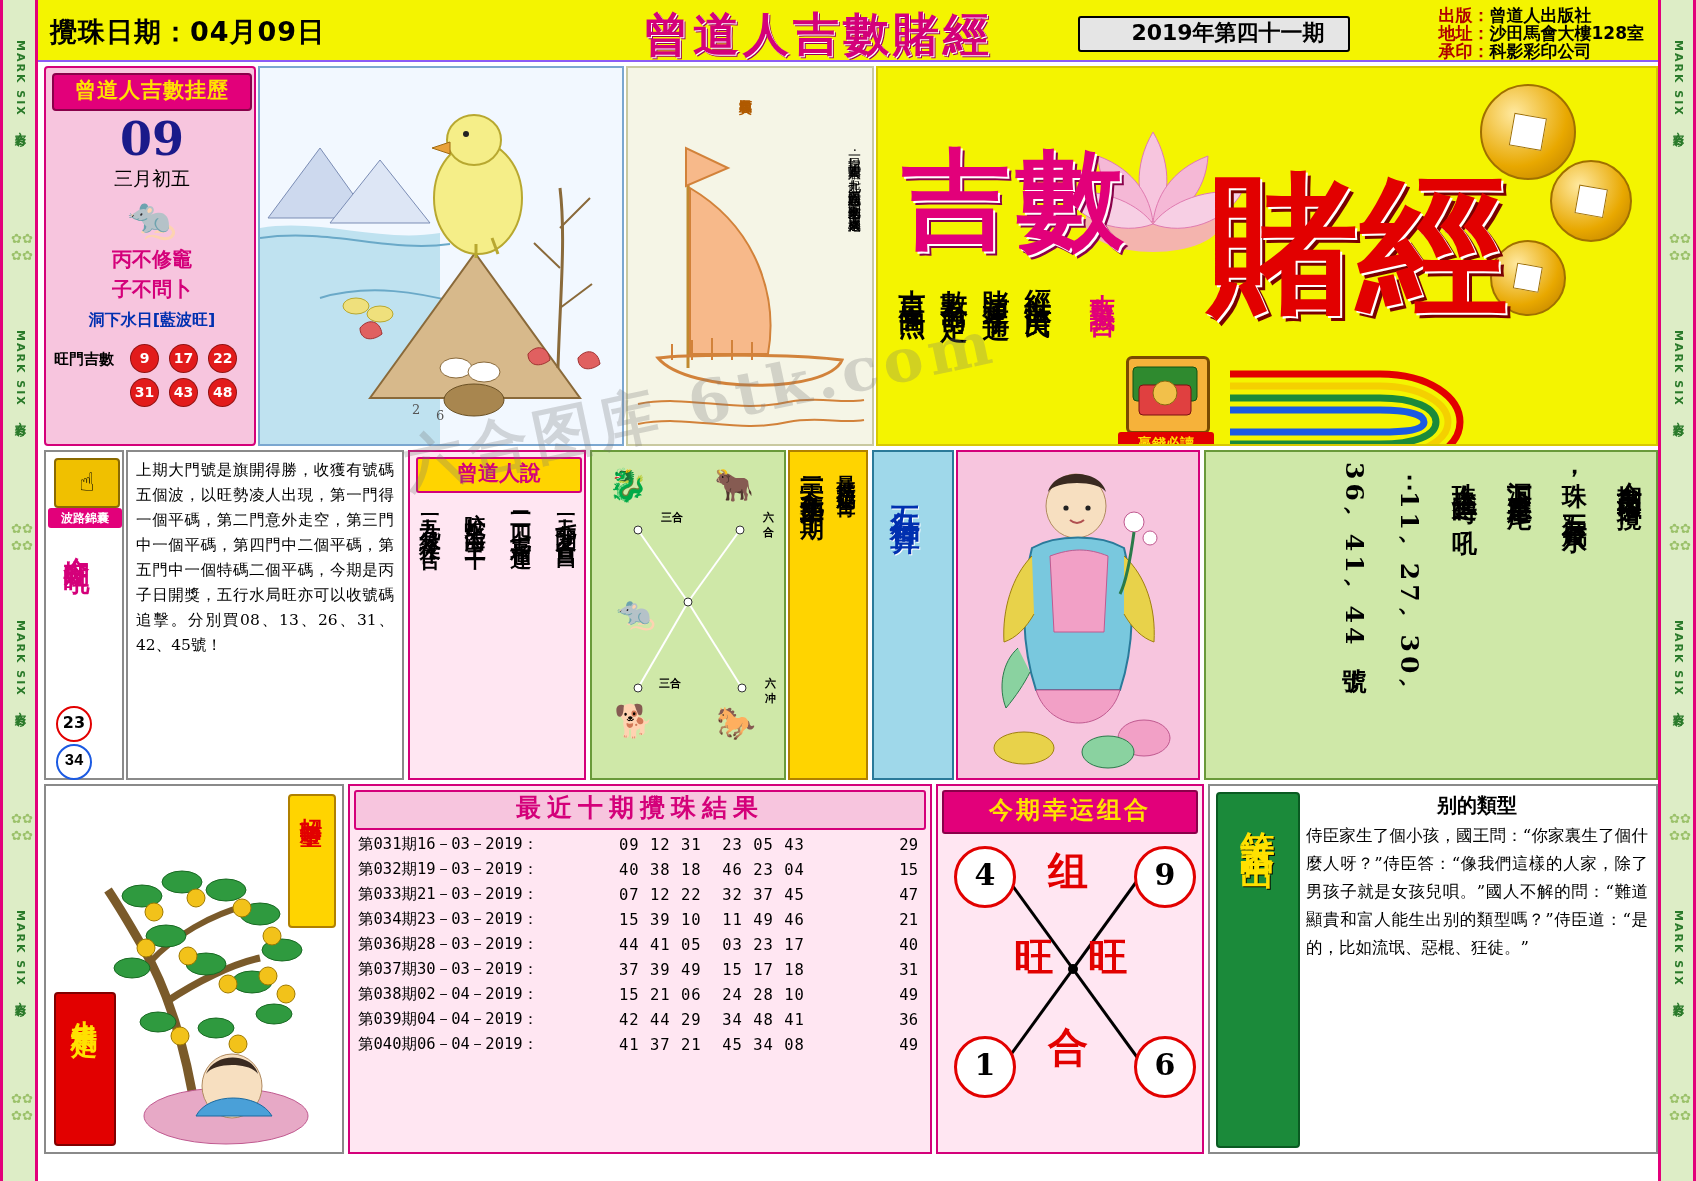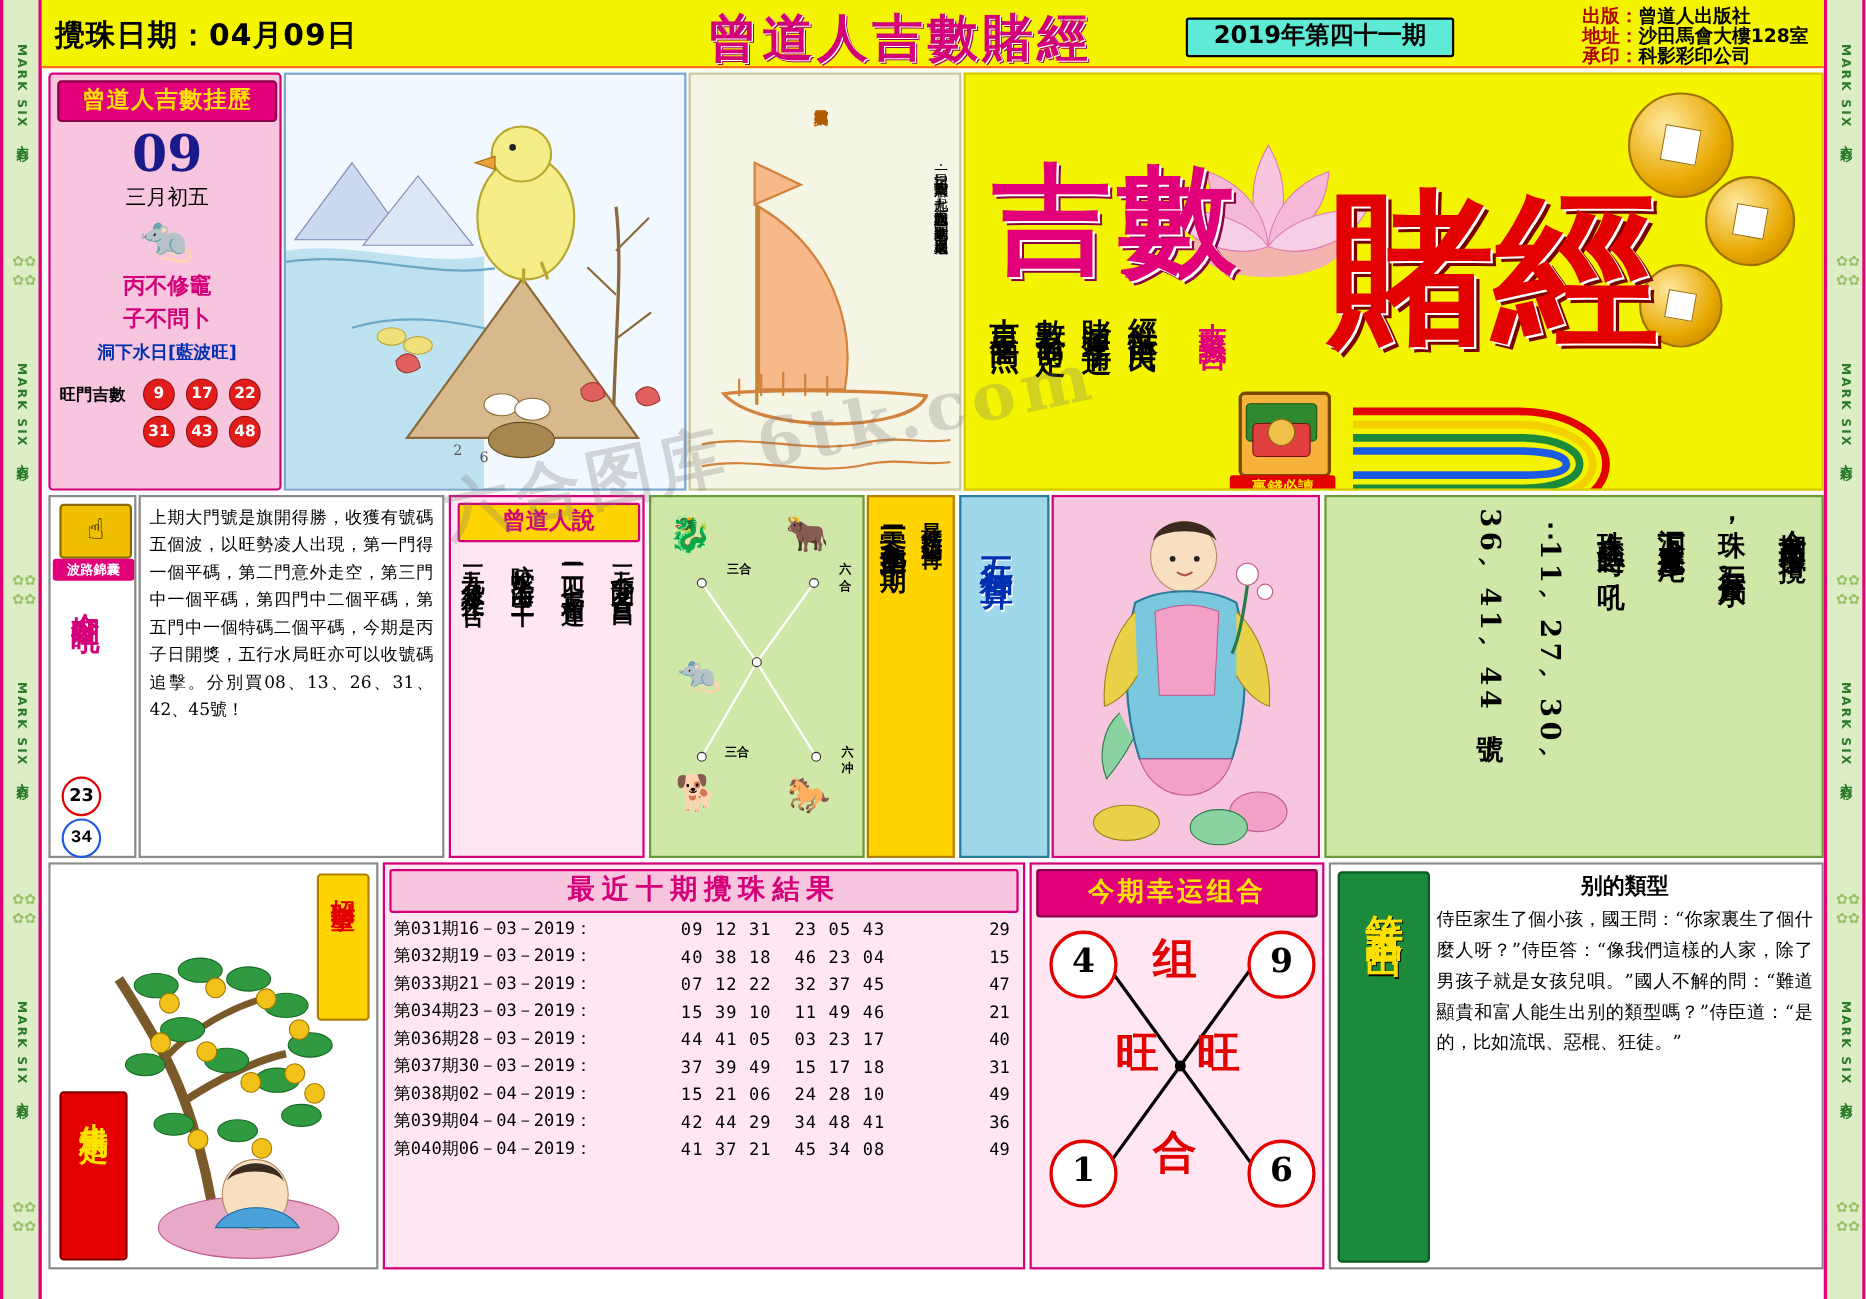--- a/index.html
+++ b/index.html
@@ -32,38 +32,38 @@
   .side .vtext.t4{top:910px;}
   .side .deco{
     position:absolute;left:4px;width:30px;height:34px;
     color:#9bc16a;font-size:13px;text-align:center;line-height:17px;
   }
 
   
   .topbar{
     position:absolute;left:38px;top:0;width:1620px;height:62px;
     background:#f4f400;
-    border-bottom:2px solid #f97316;
+    border-bottom:2px solid #8b5cf6;
     box-sizing:border-box;
   }
   .draw-date{
     position:absolute;left:12px;top:14px;
     font-family:"DejaVu Sans","Liberation Sans",sans-serif;
     font-size:27px;font-weight:bold;color:#000;letter-spacing:1px;
   }
   .main-title{
     position:absolute;left:520px;top:4px;width:520px;
     text-align:center;font-size:46px;font-weight:bold;color:#d4007a;
     letter-spacing:4px;
     text-shadow:1px 1px 0 #fff,2px 2px 0 #9a005a;
   }
   .issue{
     position:absolute;left:1040px;top:16px;width:240px;height:32px;
-    background:#5eead4;border:2px solid #000;border-radius:3px;
-    text-align:center;line-height:30px;font-size:22px;font-weight:bold;color:#000;
+    background:#e5e5e5;border:2px solid #000;border-radius:3px;
+    text-align:center;line-height:30px;font-size:22px;font-weight:bold;color:#000;padding-left:28px;
   }
   .pub-info{
     position:absolute;right:14px;top:6px;text-align:left;
     font-size:17px;line-height:18px;color:#000;font-weight:bold;
   }
   .pub-info .lbl{color:#b00000;}
 
   
   .panel{position:absolute;box-sizing:border-box;}
 

